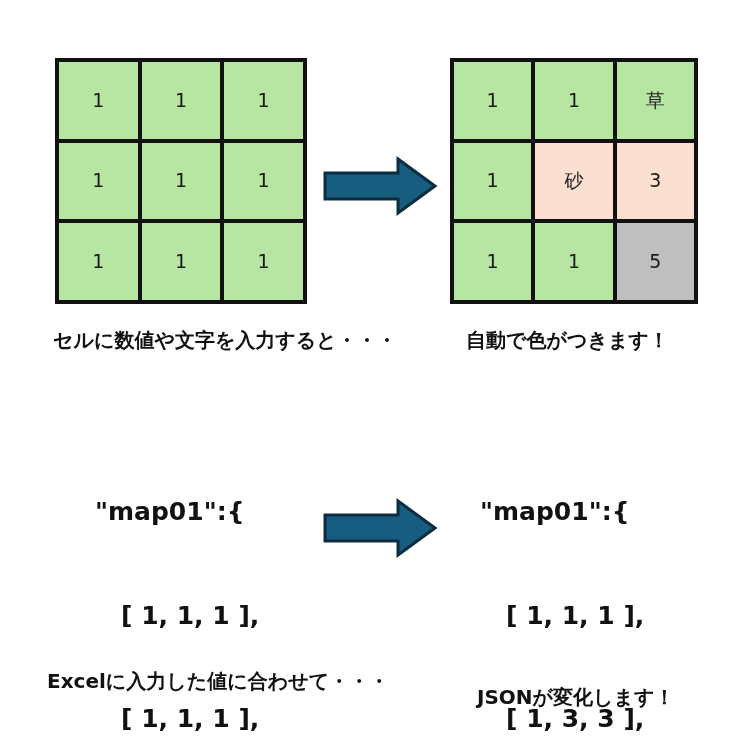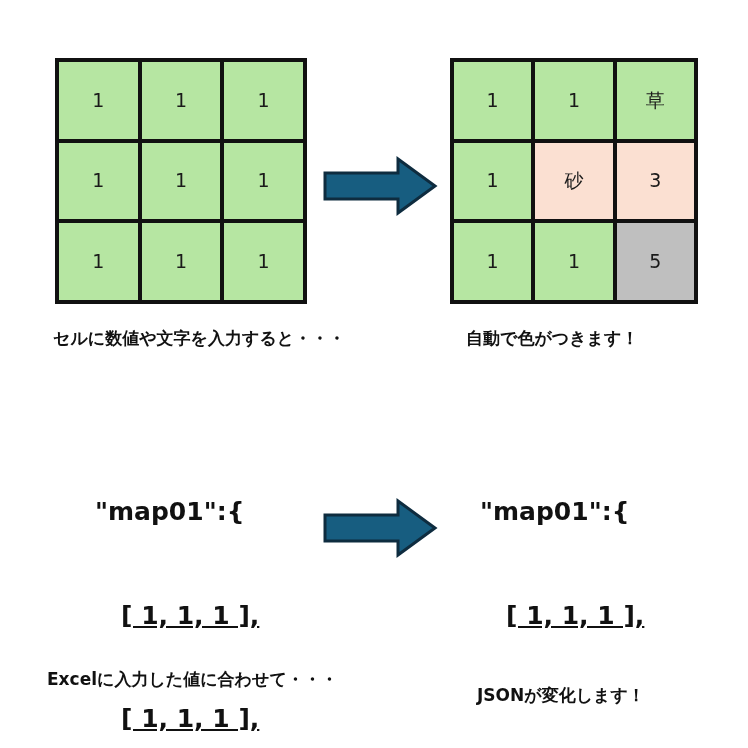--- a/index.html
+++ b/index.html
@@ -44,21 +44,21 @@
   .cell.gray  { background: #bfbfbf; }
 
   
   .arrow {
     position: absolute;
   }
 
   
   .caption {
     position: absolute;
-    font-size: 17px;
+    font-size: 20px;
     font-weight: bold;
     color: #111111;
     white-space: nowrap;
     letter-spacing: 0px;
     font-family: "DejaVu Sans", "Liberation Sans", sans-serif;
   }
   #cap-top-left   { left: 53px;  top: 327px; }
   #cap-top-right  { left: 466px; top: 327px; }
   #cap-bot-left   { left: 47px;  top: 668px; text-align: right; }
   #cap-bot-right  { left: 477px; top: 684px; }
@@ -69,21 +69,21 @@
     font-family: "DejaVu Sans", "Liberation Sans", sans-serif;
     font-weight: bold;
     font-size: 25px;
     color: #111111;
     line-height: 1.38;
     white-space: pre;
   }
   #json-before { left: 95px;  top: 426px; }
   #json-after  { left: 480px; top: 426px; }
   .json-line { display: block; }
-  .json-indent { padding-left: 26px; text-decoration: underline; }
+  .json-indent { padding-left: 26px; }
 </style>
 </head>
 <body>
 
 <div class="grid" id="grid-before">
   <div class="cell green">1</div>
   <div class="cell green">1</div>
   <div class="cell green">1</div>
   <div class="cell green">1</div>
   <div class="cell green">1</div>
@@ -116,20 +116,21 @@
   <span class="json-line">"map01":{</span>
   <span class="json-line json-indent">[ 1, 1, 1 ],</span>
   <span class="json-line json-indent">[ 1, 1, 1 ],</span>
   
   
 </div>
 
 <div class="json-block" id="json-after">
   <span class="json-line">"map01":{</span>
   <span class="json-line json-indent">[ 1, 1, 1 ],</span>
+  <span class="json-line json-indent">[ 1, 3, 3 ],</span>
   
   
 </div>
 
 <svg class="arrow" id="arrow-bottom" style="left:322px; top:497px;" width="116" height="62" viewBox="0 0 116 62">
   <polygon points="3,18 76,18 76,4 113,31 76,58 76,44 3,44" fill="#175d80" stroke="#0e2c3f" stroke-width="3" stroke-linejoin="miter"></polygon>
 </svg>
 
 <div class="caption" id="cap-bot-left">Excelに入力した値に合わせて・・・</div>
 <div class="caption" id="cap-bot-right">JSONが変化します！</div>

